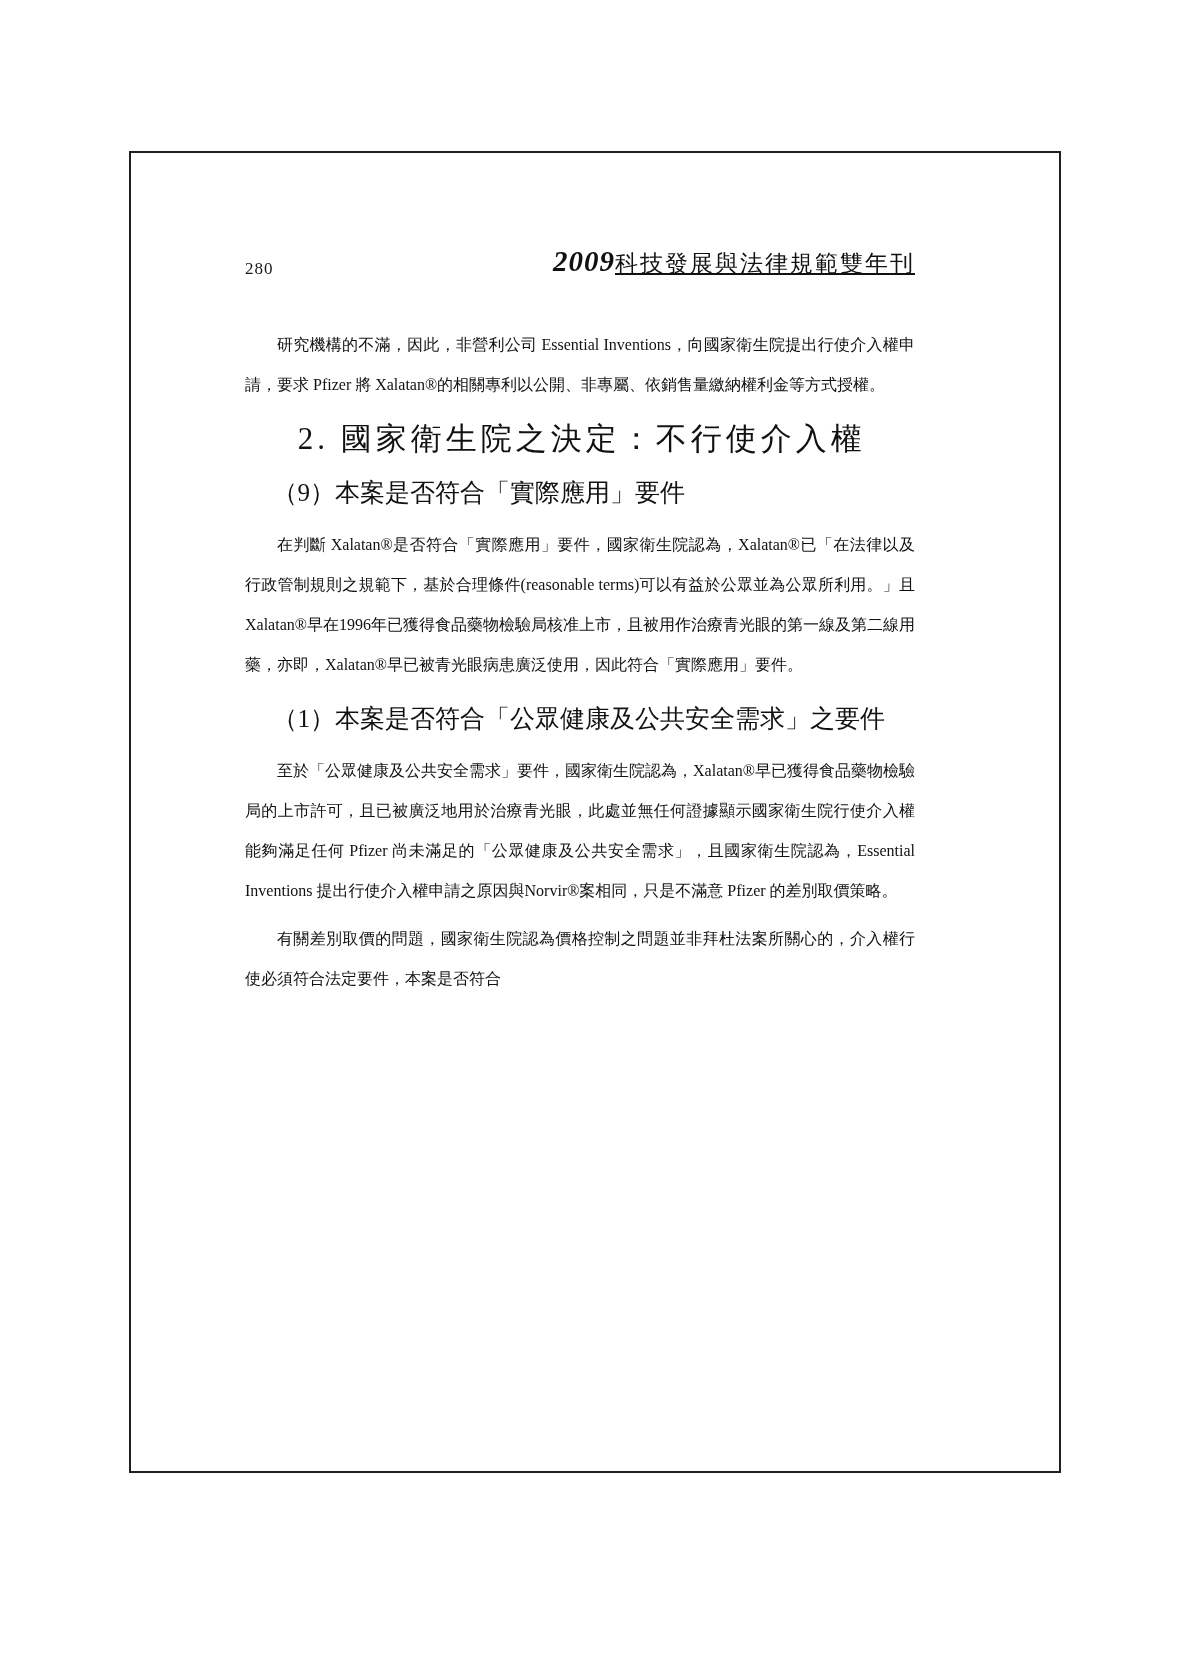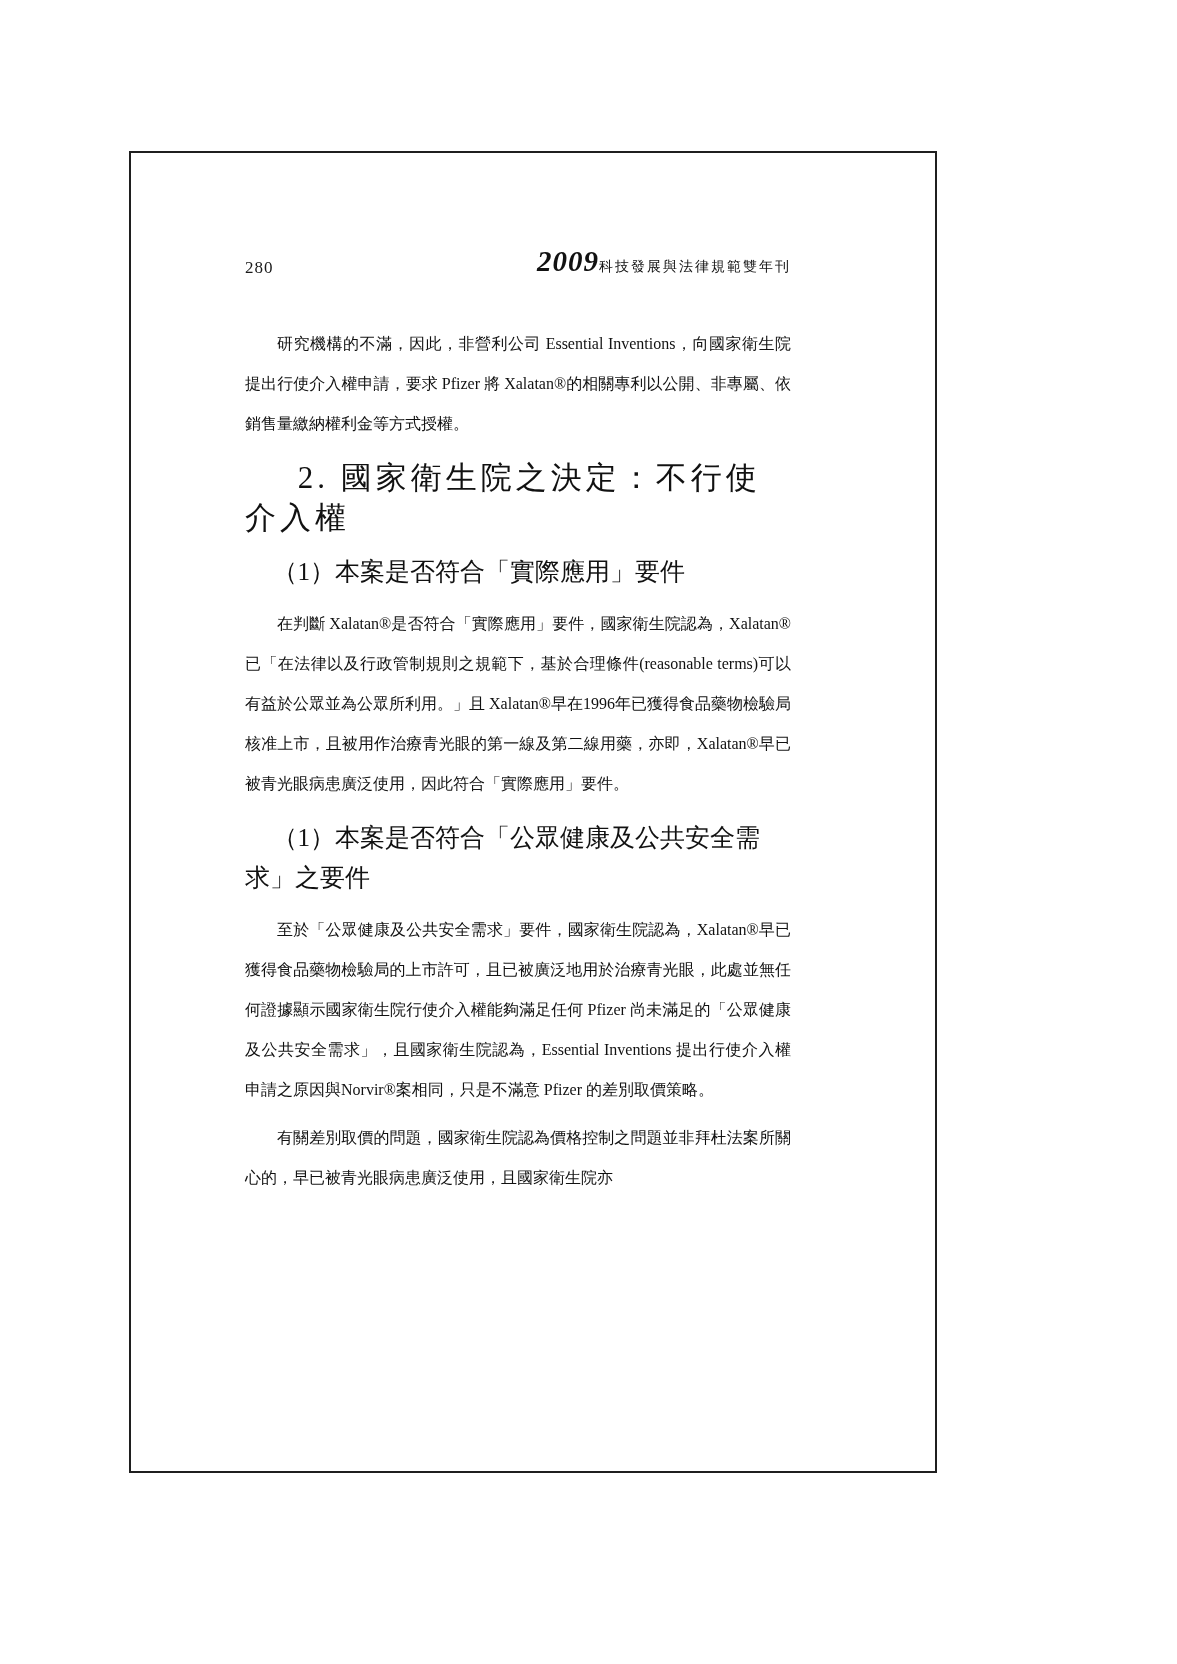--- a/index.html
+++ b/index.html
@@ -11,21 +11,21 @@
     width: 1177px;
     height: 1664px;
     position: relative;
     font-family: "Liberation Serif", serif;
     color: #111111;
   }
   .page {
     position: absolute;
     left: 129px;
     top: 151px;
-    width: 808px;
+    width: 932px;
     height: 1322px;
     border: 2px solid #1f1f1f;
     box-sizing: border-box;
     background: #ffffff;
   }
   .page-inner {
     position: absolute;
     left: 114px;
     right: 144px;
     top: 0;
@@ -44,22 +44,23 @@
   .jtitle {
     white-space: nowrap;
   }
   .jtitle .year {
     font-style: italic;
     font-weight: bold;
     font-size: 29px;
     letter-spacing: 1px;
   }
   .jtitle .jname {
-    font-size: 14px;
+    font-size: 23px;
     letter-spacing: 2px;
+    text-decoration: underline;
   }
   .doc-body {
     margin-top: 46px;
   }
   .para {
     font-size: 16px;
     line-height: 40px;
     text-align: justify;
     text-indent: 2em;
     margin: 0 0 8px 0;
@@ -92,26 +93,26 @@
         <span class="year">2009</span><span class="jname">科技發展與法律規範雙年刊</span>
       </span>
     </div>
 
     <div class="doc-body">
       <p class="para">研究機構的不滿，因此，非營利公司 Essential Inventions，向國家衛生院提出行使介入權申請，要求 Pfizer 將 Xalatan®的相關專利以公開、非專屬、依銷售量繳納權利金等方式授權。</p>
 
       <p class="h-kai">2. 國家衛生院之決定：不行使介入權</p>
 
 
-      <p class="h-sub">（1）本案是否符合「實際應用」要件</p>
+      <p class="h-sub">（9）本案是否符合「實際應用」要件</p>
 
       <p class="para">在判斷 Xalatan®是否符合「實際應用」要件，國家衛生院認為，Xalatan®已「在法律以及行政管制規則之規範下，基於合理條件(reasonable terms)可以有益於公眾並為公眾所利用。」且 Xalatan®早在1996年已獲得食品藥物檢驗局核准上市，且被用作治療青光眼的第一線及第二線用藥，亦即，Xalatan®早已被青光眼病患廣泛使用，因此符合「實際應用」要件。</p>
 
       <p class="h-sub">（1）本案是否符合「公眾健康及公共安全需求」之要件</p>
 
       <p class="para">至於「公眾健康及公共安全需求」要件，國家衛生院認為，Xalatan®早已獲得食品藥物檢驗局的上市許可，且已被廣泛地用於治療青光眼，此處並無任何證據顯示國家衛生院行使介入權能夠滿足任何 Pfizer 尚未滿足的「公眾健康及公共安全需求」，且國家衛生院認為，Essential Inventions 提出行使介入權申請之原因與Norvir®案相同，只是不滿意 Pfizer 的差別取價策略。</p>
 
 
-      <p class="para">有關差別取價的問題，國家衛生院認為價格控制之問題並非拜杜法案所關心的，早已被青光眼病患廣泛使用，且國家衛生院亦</p>
+      <p class="para">有關差別取價的問題，國家衛生院認為價格控制之問題並非拜杜法案所關心的，介入權行使必須符合法定要件，本案是否符合</p>
     </div>
 
   </div>
 </div>
 
 </body></html>

